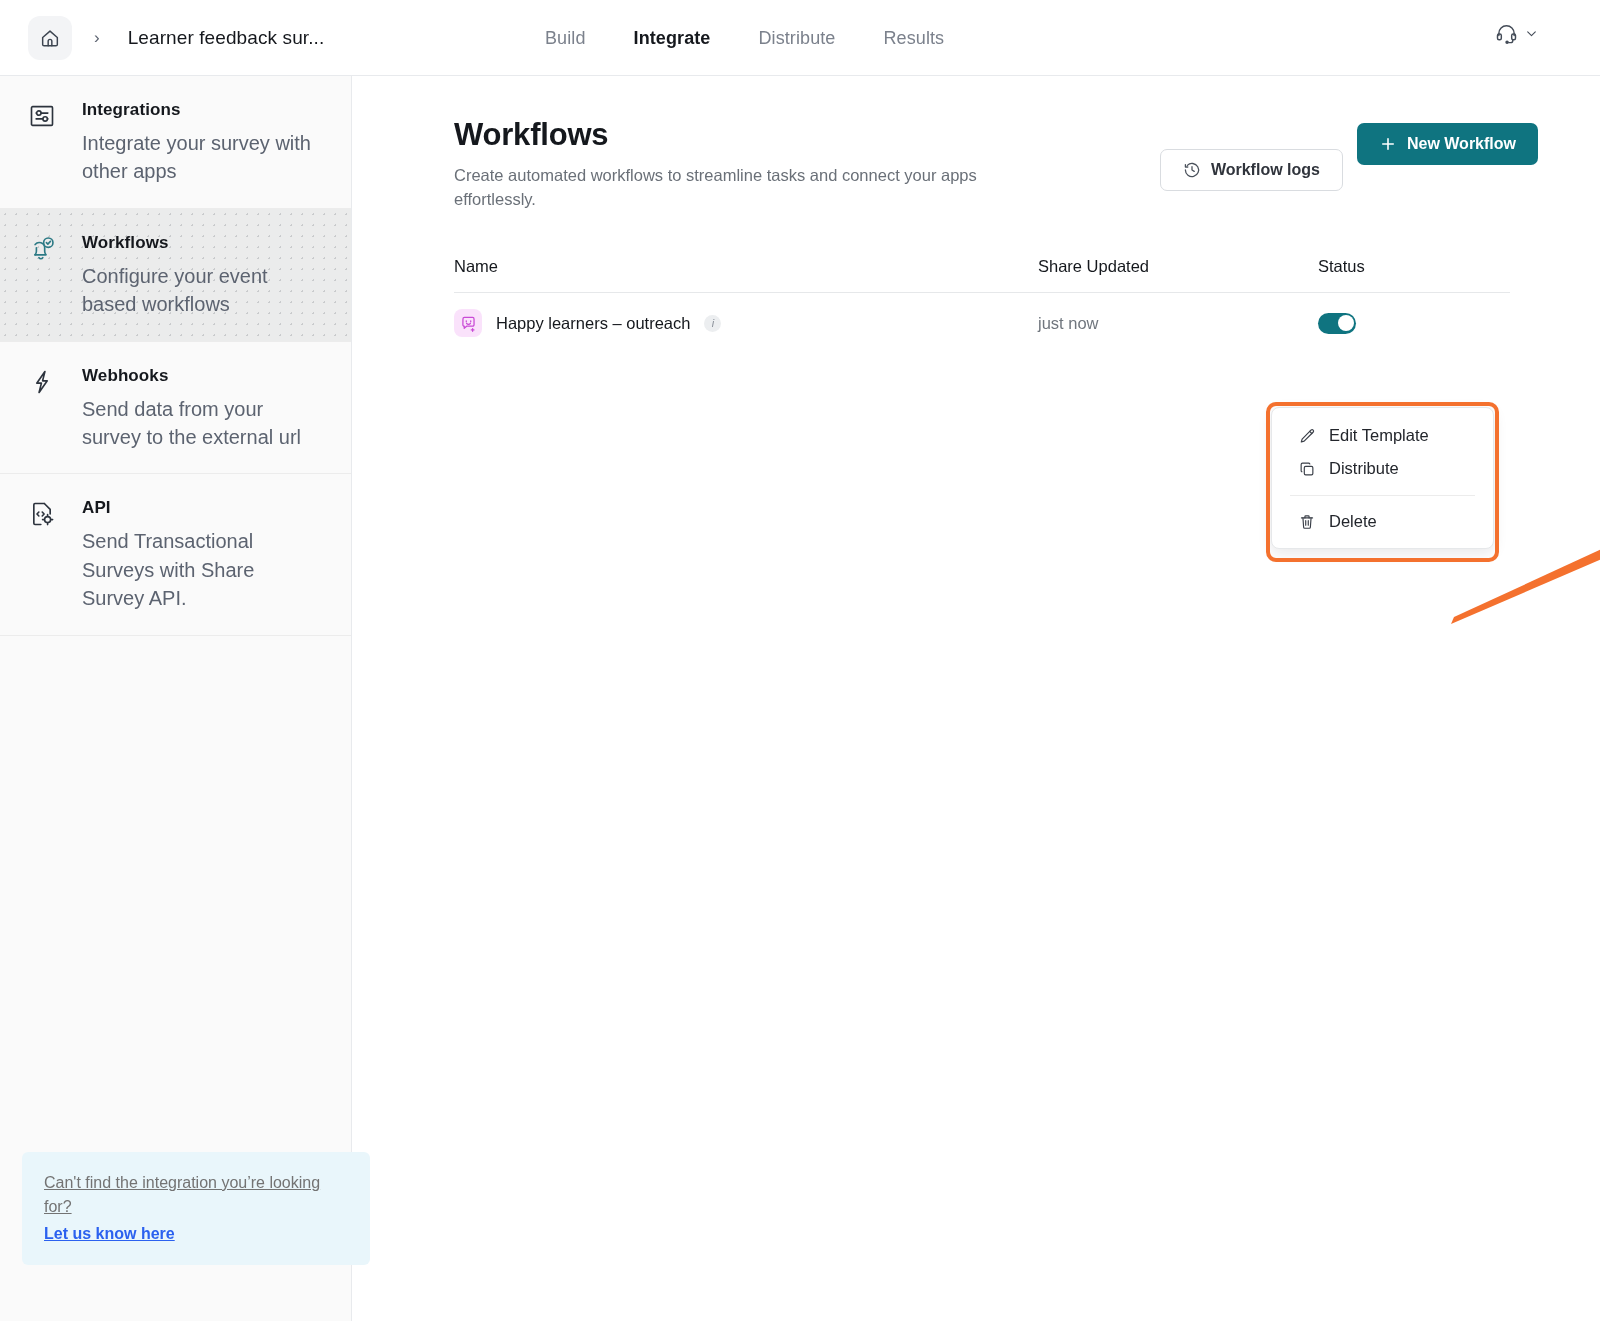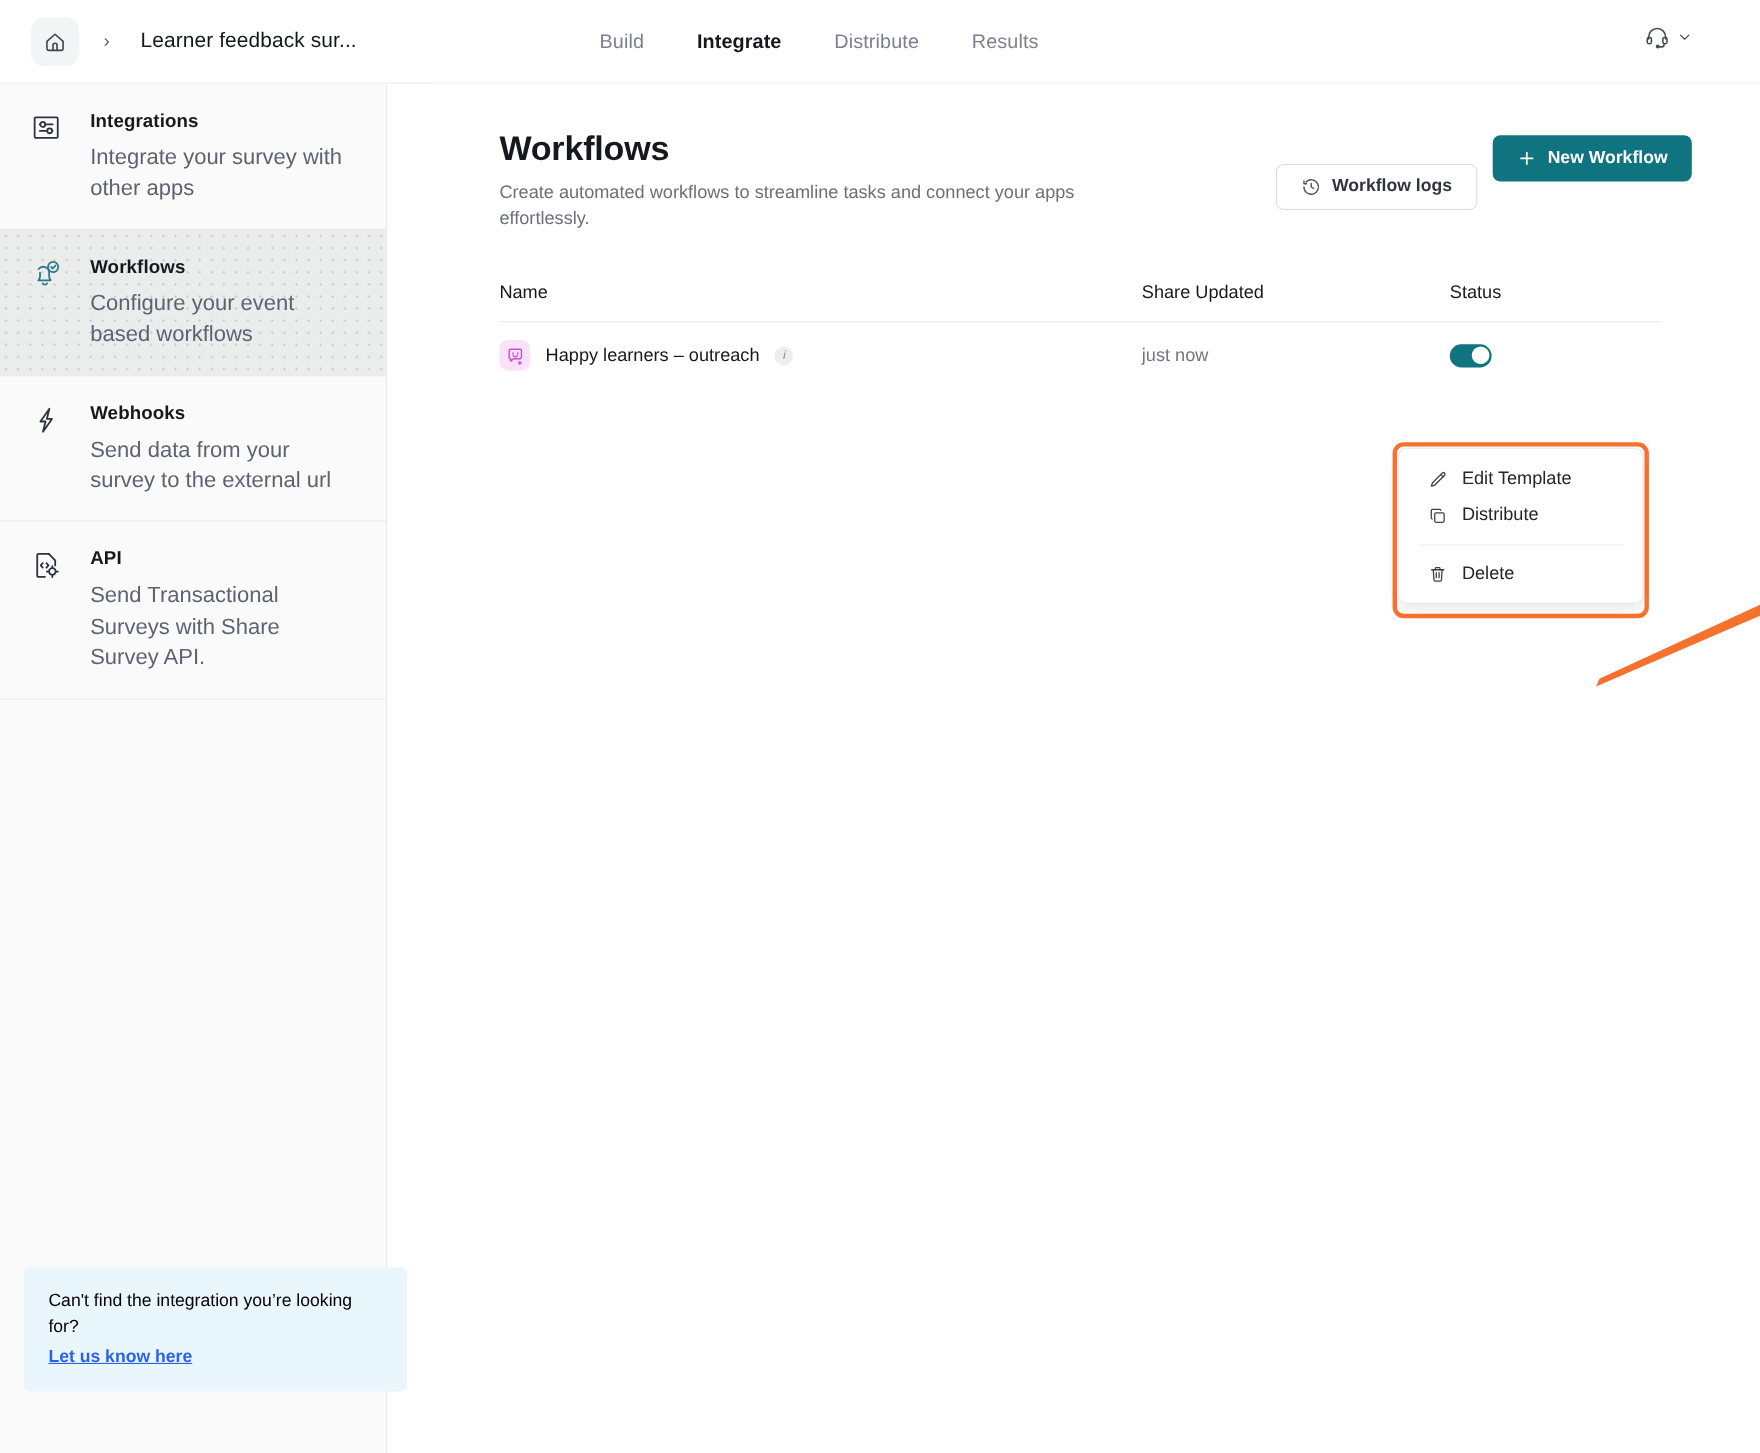--- a/index.html
+++ b/index.html
@@ -78,22 +78,23 @@
     max-width: 272px;
   }
   .helpbox {
     position: absolute; left: 22px; bottom: 56px;
     width: 348px;
     background: #e9f6fb;
     border-radius: 6px;
     padding: 19px 22px 22px 22px;
   }
   .helpbox-text {
-    font-size: 16px; color: #000000; line-height: 1.5;
+    font-size: 16px; color: #737373; line-height: 1.5;
     margin-bottom: 6px;
+    text-decoration: underline;
   }
   .helpbox-link {
     font-size: 16px; color: #2b61ef; font-weight: 700;
     text-decoration: underline; cursor: pointer;
   }
 
   
   .main {
     position: absolute; top: 76px; left: 392px;
     width: 1208px; height: 1245px; background: #fff;

